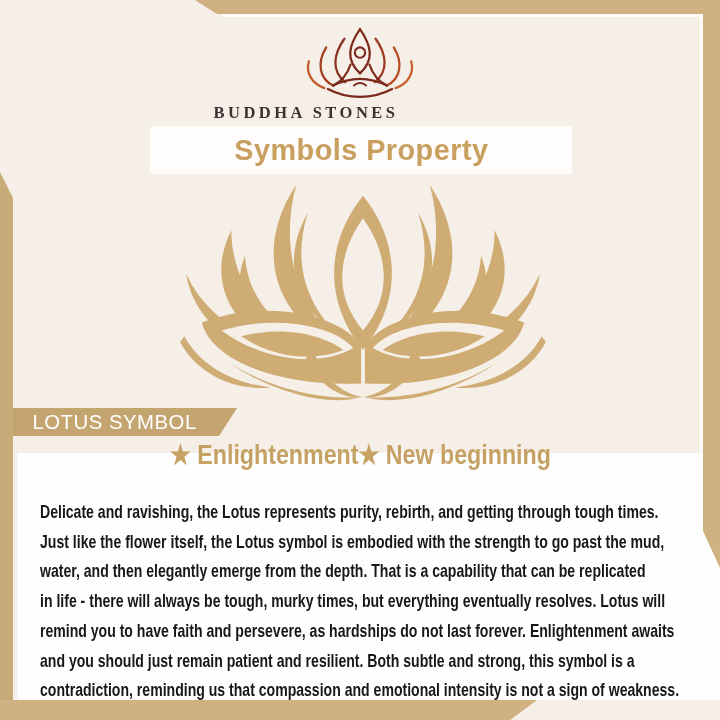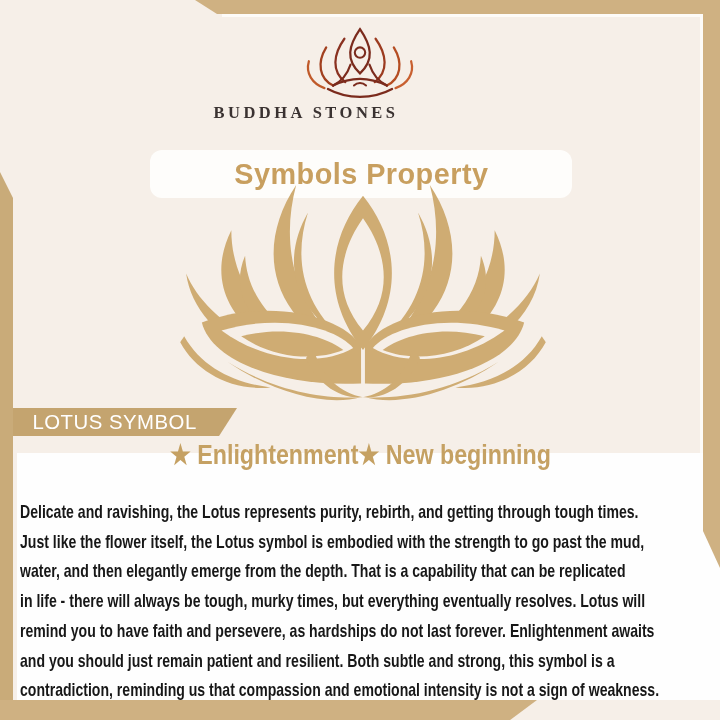--- a/index.html
+++ b/index.html
@@ -40,22 +40,22 @@
   
   .logo{position:absolute; left:295px; top:24px; width:130px; height:78px;}
   .brand-name{
     position:absolute; left:0; top:103px; width:612px; text-align:center;
     font-family:"Liberation Serif", serif; font-weight:600;
     font-size:16.5px; letter-spacing:3.5px; color:#3a3231;
   }
   
   .title-box{
     position:absolute; left:150px; top:126px; width:422px; height:48px;
-    background:#fefdfb; border-radius:12px;
-    display:flex; align-items:center; justify-content:center;margin-top:24px;
+    background:#fefdfb; border-radius:4px;
+    display:flex; align-items:center; justify-content:center;
   }
   .title-box span{
     font-weight:bold; font-size:30px; letter-spacing:.5px;
     color:var(--accent-gold-text,#c89f5f);
     transform:scaleX(.96);
   }
   
   .lotus{position:absolute; left:172px; top:183px; width:382px; height:226px;}
   
   .label-bar{
@@ -73,21 +73,21 @@
     position:absolute; left:17px; top:453px; width:703px; height:247px;
     background:#fefefe;
   }
   .content-heading{
     position:absolute; left:0; top:439px; width:720px; height:34px;
     text-align:center; font-weight:bold; font-size:27px;
     color:var(--heading-gold,#c5a163); white-space:nowrap;
   }
   .content-heading span{display:inline-block; transform:scaleX(.86);}
   .paragraph{
-    position:absolute; left:20px; top:497px; width:680px;
+    position:absolute; left:40px; top:497px; width:680px;
     color:var(--body-text,#171717);
   }
   .paragraph .line{
     font-weight:bold; font-size:19px; line-height:29.7px;
     white-space:nowrap; transform:scaleX(.74); transform-origin:left center;
   }
 </style>
 </head>
 <body>
 

